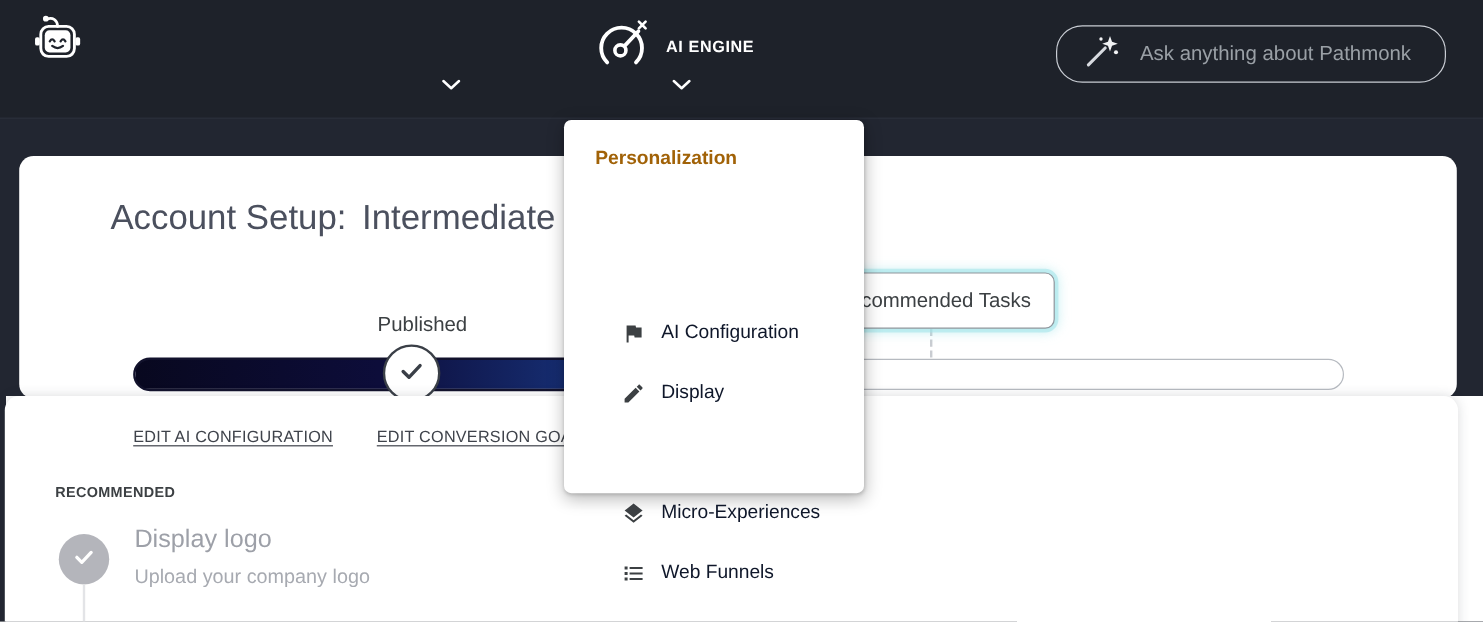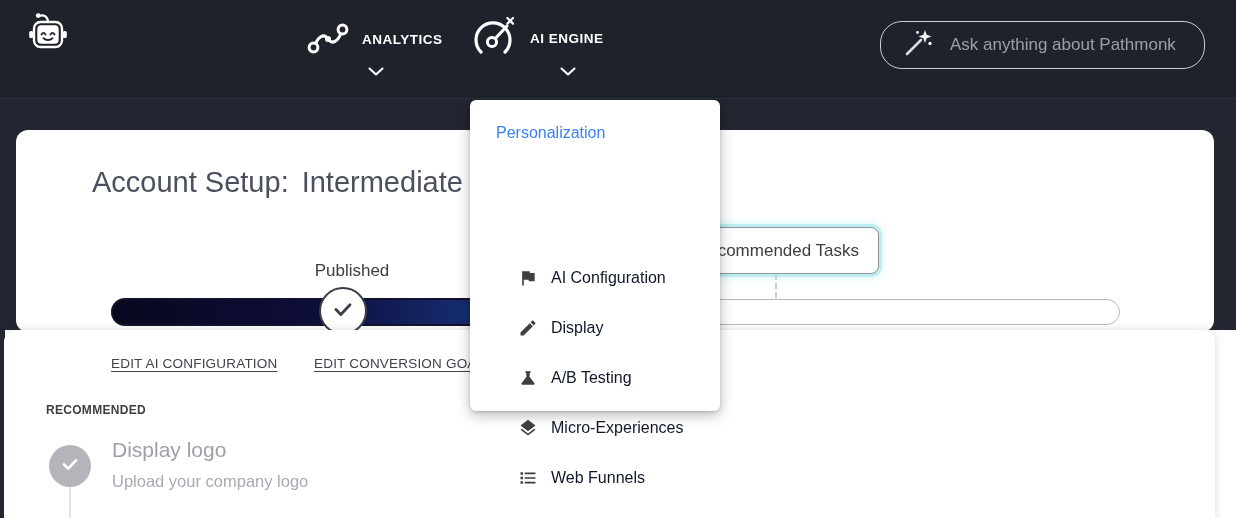--- a/index.html
+++ b/index.html
@@ -47,21 +47,21 @@
   .rec-header{left:46px;top:403px;font-size:12px;font-weight:700;color:#3c4043;letter-spacing:.3px;}
   .task-circle{left:49px;top:445px;width:42px;height:42px;border-radius:50%;background:#b4b5bb;
                display:flex;align-items:center;justify-content:center;}
   .timeline{left:69px;top:487px;width:2px;height:31px;background:#e3e4e7;}
   .task-title{left:112px;top:438px;font-size:21px;color:#9da0a8;}
   .task-subtitle{left:112px;top:472px;font-size:16.5px;color:#a7aab1;}
 
   
   .dropdown{left:470px;top:100px;width:250px;height:311px;background:#fff;border-radius:6px;z-index:50;
             box-shadow:0 4px 14px rgba(0,0,0,.28),0 1px 3px rgba(0,0,0,.15);}
-  .dd-header{position:absolute;left:26px;top:24px;font-size:16px;color:#3b82f6;}
+  .dd-header{position:absolute;left:26px;top:24px;font-size:16px;color:#a16207;font-weight:bold;}
   .dd-item{position:absolute;left:0;width:250px;height:50px;display:flex;align-items:center;cursor:pointer;}
   .dd-icon{position:absolute;left:48px;width:20px;height:20px;display:flex;}
   .dd-label{position:absolute;left:81px;font-size:16px;color:#0f172a;}
 </style>
 </head>
 <body>
 
 <div class="abs hero-bg"></div>
 <div class="abs left-dark-strip"></div>
 
@@ -76,38 +76,27 @@
         <rect x="9.3" y="15.3" width="21.4" height="18.4" rx="4" fill="#fff"></rect>
         <rect x="1.2" y="21" width="4" height="7" rx="1.6" fill="#fff"></rect>
         <rect x="34.8" y="21" width="4" height="7" rx="1.6" fill="#fff"></rect>
         <path d="M13.5 24.5 Q15.5 21.3 17.5 24.5" stroke="#20242d" stroke-width="1.9" fill="none" stroke-linecap="round"></path>
         <path d="M22.5 24.5 Q24.5 21.3 26.5 24.5" stroke="#20242d" stroke-width="1.9" fill="none" stroke-linecap="round"></path>
         <path d="M15.5 28.3 Q20 31.8 24.5 28.3" stroke="#20242d" stroke-width="1.9" fill="none" stroke-linecap="round"></path>
       </svg>
     </span>
   </div>
 
-  <div class="abs nav-item" style="left:306px;top:18px;">
-    <span>
-      <svg width="44" height="38" viewBox="0 0 44 38">
-        <path d="M8 29 C12 18 18 15 22 21 C26 27 32 24 36 13" stroke="#fff" stroke-width="3" fill="none" stroke-linecap="round"></path>
-        <circle cx="7.5" cy="29.5" r="4.4" fill="#1e222a" stroke="#fff" stroke-width="3"></circle>
-        <circle cx="36.5" cy="11.5" r="4.4" fill="#1e222a" stroke="#fff" stroke-width="3"></circle>
-        <circle cx="22" cy="21" r="3" fill="#fff"></circle>
-      </svg>
-    </span>
-    <span class="nav-label">ANALYTICS</span>
-  </div>
   <span class="abs nav-chevron" style="left:368px;top:62px;">
     <svg width="16" height="9" viewBox="0 0 16 9">
         <path d="M1.5 1.5 L8 7.5 L14.5 1.5" stroke="#fff" stroke-width="2.1" fill="none" stroke-linecap="round" stroke-linejoin="round"></path>
       </svg>
   </span>
 
-  <div class="abs nav-item" style="left:470px;top:15px;">
+  <div class="abs nav-item" style="left:495px;top:15px;">
     <span>
       <svg width="48" height="42" viewBox="0 0 48 42">
         <path d="M11 37 A17 17 0 1 1 35 37" stroke="#fff" stroke-width="3.2" fill="none" stroke-linecap="round"></path>
         <path d="M22 27 L37 11" stroke="#fff" stroke-width="3.2" stroke-linecap="round"></path>
         <circle cx="22" cy="27" r="4.6" fill="#1e222a" stroke="#fff" stroke-width="3"></circle>
         <path d="M37.4 8.6 L43 3 M37.4 3 L43 8.6" stroke="#fff" stroke-width="2.2" stroke-linecap="round"></path>
       </svg>
     </span>
     <span class="nav-label">AI ENGINE</span>
   </div>
@@ -189,28 +178,20 @@
 
   <div class="dd-item" style="top:203px;">
     <span class="dd-icon">
       <svg width="20" height="20" viewBox="0 0 24 24" fill="#3c4043">
           <path d="M3 17.25V21h3.75L17.81 9.94l-3.75-3.75L3 17.25zM20.71 7.04c.39-.39.39-1.02 0-1.41l-2.34-2.34c-.39-.39-1.02-.39-1.41 0l-1.83 1.83 3.75 3.75 1.83-1.83z"></path>
         </svg>
     </span>
     <span class="dd-label">Display</span>
   </div>
 
-  <div class="dd-item" style="top:253px;">
-    <span class="dd-icon">
-      <svg width="20" height="20" viewBox="0 0 24 24" fill="#3c4043">
-          <path d="M19.8 18.4L14 10.67V6.5l1.35-1.69c.26-.33.03-.81-.39-.81H9.04c-.42 0-.65.48-.39.81L10 6.5v4.17L4.2 18.4c-.49.66-.02 1.6.8 1.6h14c.82 0 1.29-.94.8-1.6z"></path>
-        </svg>
-    </span>
-    <span class="dd-label">A/B Testing</span>
-  </div>
 
   <div class="dd-item" style="top:303px;">
     <span class="dd-icon">
       <svg width="20" height="20" viewBox="0 0 24 24" fill="#3c4043">
           <path d="M11.99 18.54l-7.37-5.73L3 14.07l9 7 9-7-1.63-1.27-7.38 5.74zM12 16l7.36-5.73L21 9l-9-7-9 7 1.63 1.27L12 16z"></path>
         </svg>
     </span>
     <span class="dd-label">Micro-Experiences</span>
   </div>
 

